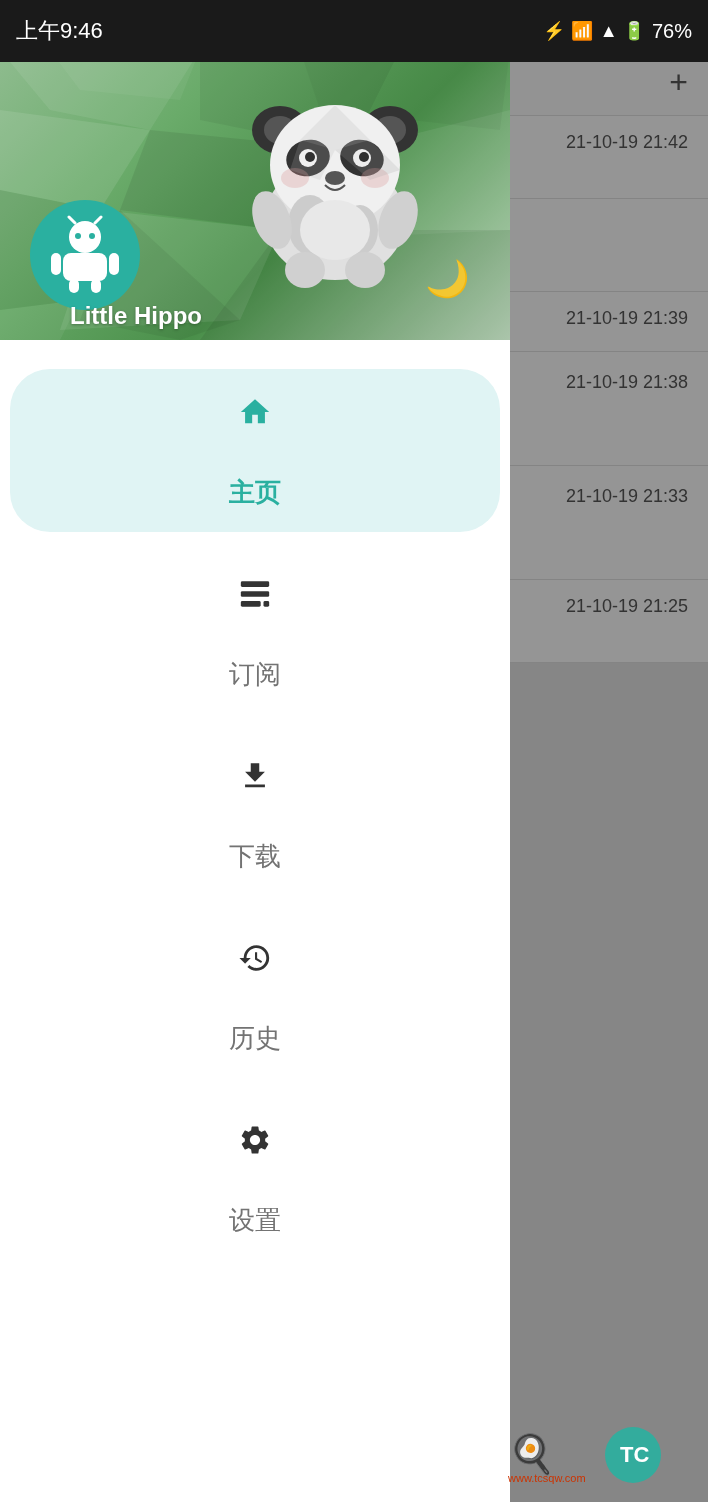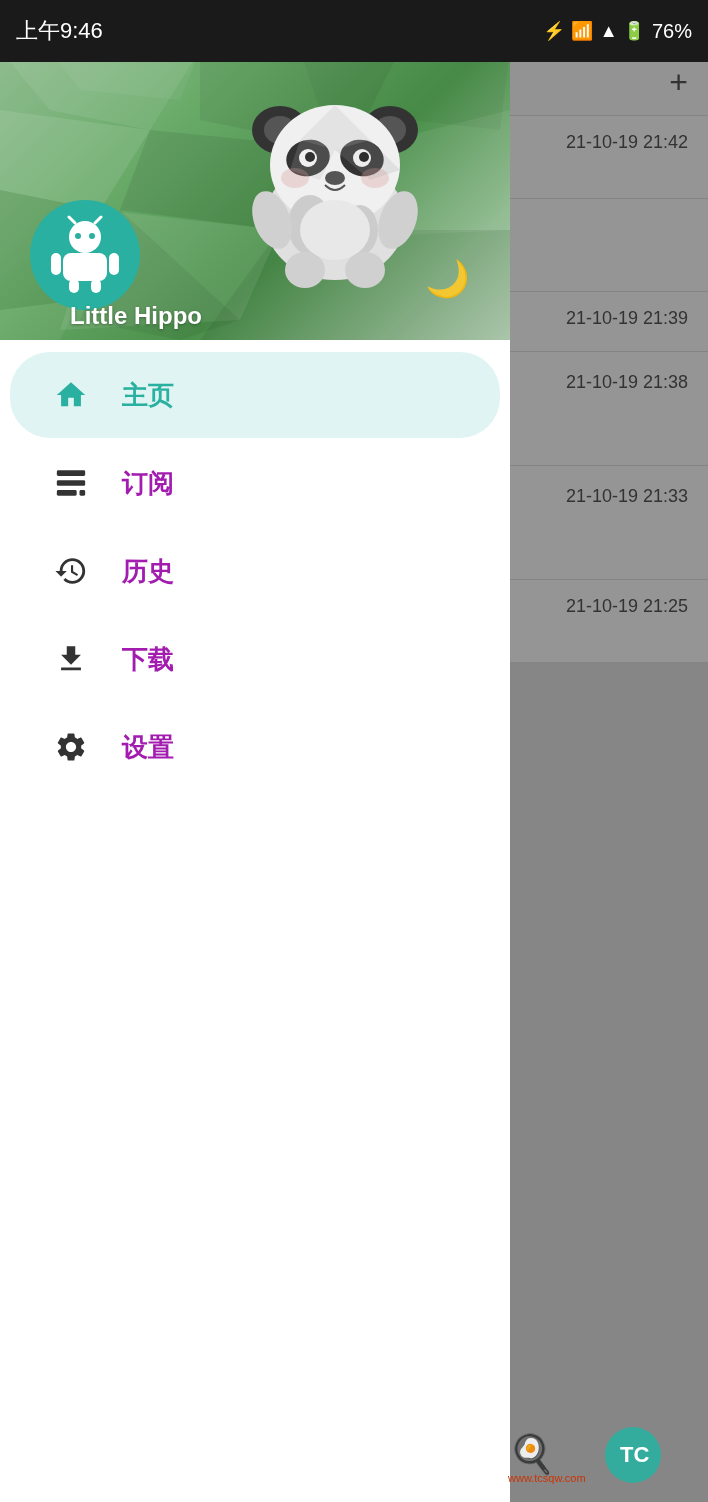--- a/index.html
+++ b/index.html
@@ -197,42 +197,43 @@
       flex: 1;
       overflow-y: auto;
       padding: 10px 0;
     }
     .nav-item {
       display: flex;
       align-items: center;
       padding: 22px 40px;
       cursor: pointer;
       border-radius: 40px;
-      margin: 2px 10px;
-      gap: 30px;
+      margin: 19px 10px;
+      gap: 42px;
+      flex-direction: column;
     }
     .nav-item.active {
       background: #e0f4f4;
     }
     .nav-icon {
       width: 42px;
       height: 42px;
       display: flex;
       align-items: center;
       justify-content: center;
       font-size: 30px;
       flex-shrink: 0;
     }
     .nav-icon.active-color {
       color: #2ab0a0;
     }
     .nav-label {
       font-size: 26px;
-      color: #a21caf;
-      font-weight: 700;
+      color: #737373;
+      font-weight: 400;
     }
     .nav-item.active .nav-label {
       color: #2ab0a0;
       font-weight: bold;
     }
 
     
     .drawer-overlay {
       position: absolute;
       top: 50px;
@@ -416,33 +417,33 @@
       </div>
       <span class="nav-label">订阅</span>
     </div>
 
 
 
 
     <div class="nav-item">
       <div class="nav-icon">
         <svg width="34" height="34" viewBox="0 0 24 24" fill="#333" xmlns="http://www.w3.org/2000/svg">
+          <path d="M5 20h14v-2H5v2zM19 9h-4V3H9v6H5l7 7 7-7z"></path>
+        </svg>
+      </div>
+      <span class="nav-label">下载</span>
+    </div>
+
+    <div class="nav-item">
+      <div class="nav-icon">
+        <svg width="34" height="34" viewBox="0 0 24 24" fill="#333" xmlns="http://www.w3.org/2000/svg">
           <path d="M13 3a9 9 0 00-9 9H1l3.89 3.89.07.14L9 12H6c0-3.87 3.13-7 7-7s7 3.13 7 7-3.13 7-7 7c-1.93 0-3.68-.79-4.94-2.06l-1.42 1.42A8.954 8.954 0 0013 21a9 9 0 000-18zm-1 5v5l4.28 2.54.72-1.21-3.5-2.08V8H12z"></path>
         </svg>
       </div>
       <span class="nav-label">历史</span>
-    </div>
-
-    <div class="nav-item">
-      <div class="nav-icon">
-        <svg width="34" height="34" viewBox="0 0 24 24" fill="#333" xmlns="http://www.w3.org/2000/svg">
-          <path d="M5 20h14v-2H5v2zM19 9h-4V3H9v6H5l7 7 7-7z"></path>
-        </svg>
-      </div>
-      <span class="nav-label">下载</span>
     </div>
 
     <div class="nav-item">
       <div class="nav-icon">
         <svg width="34" height="34" viewBox="0 0 24 24" fill="#333" xmlns="http://www.w3.org/2000/svg">
           <path d="M19.14 12.94c.04-.3.06-.61.06-.94 0-.32-.02-.64-.07-.94l2.03-1.58a.49.49 0 00.12-.61l-1.92-3.32a.488.488 0 00-.59-.22l-2.39.96c-.5-.38-1.03-.7-1.62-.94l-.36-2.54a.484.484 0 00-.48-.41h-3.84c-.24 0-.43.17-.47.41l-.36 2.54c-.59.24-1.13.57-1.62.94l-2.39-.96a.466.466 0 00-.59.22L2.74 8.87a.48.48 0 00.12.61l2.03 1.58c-.05.3-.07.62-.07.94s.02.64.07.94l-2.03 1.58a.49.49 0 00-.12.61l1.92 3.32c.12.22.37.29.59.22l2.39-.96c.5.38 1.03.7 1.62.94l.36 2.54c.05.24.24.41.48.41h3.84c.24 0 .44-.17.47-.41l.36-2.54c.59-.24 1.13-.56 1.62-.94l2.39.96c.22.08.47 0 .59-.22l1.92-3.32a.48.48 0 00-.12-.61l-2.01-1.58zM12 15.6c-1.98 0-3.6-1.62-3.6-3.6s1.62-3.6 3.6-3.6 3.6 1.62 3.6 3.6-1.62 3.6-3.6 3.6z"></path>
         </svg>
       </div>
       <span class="nav-label">设置</span>
     </div>

